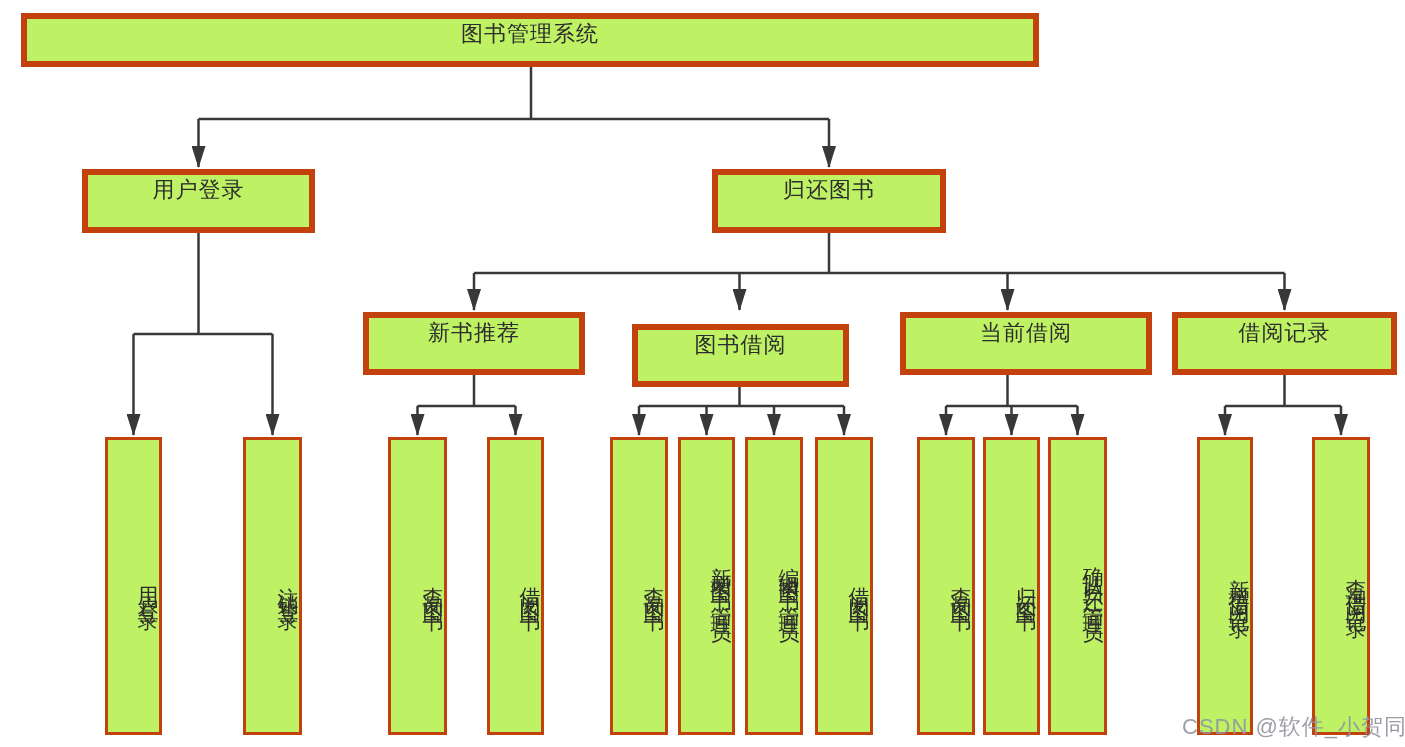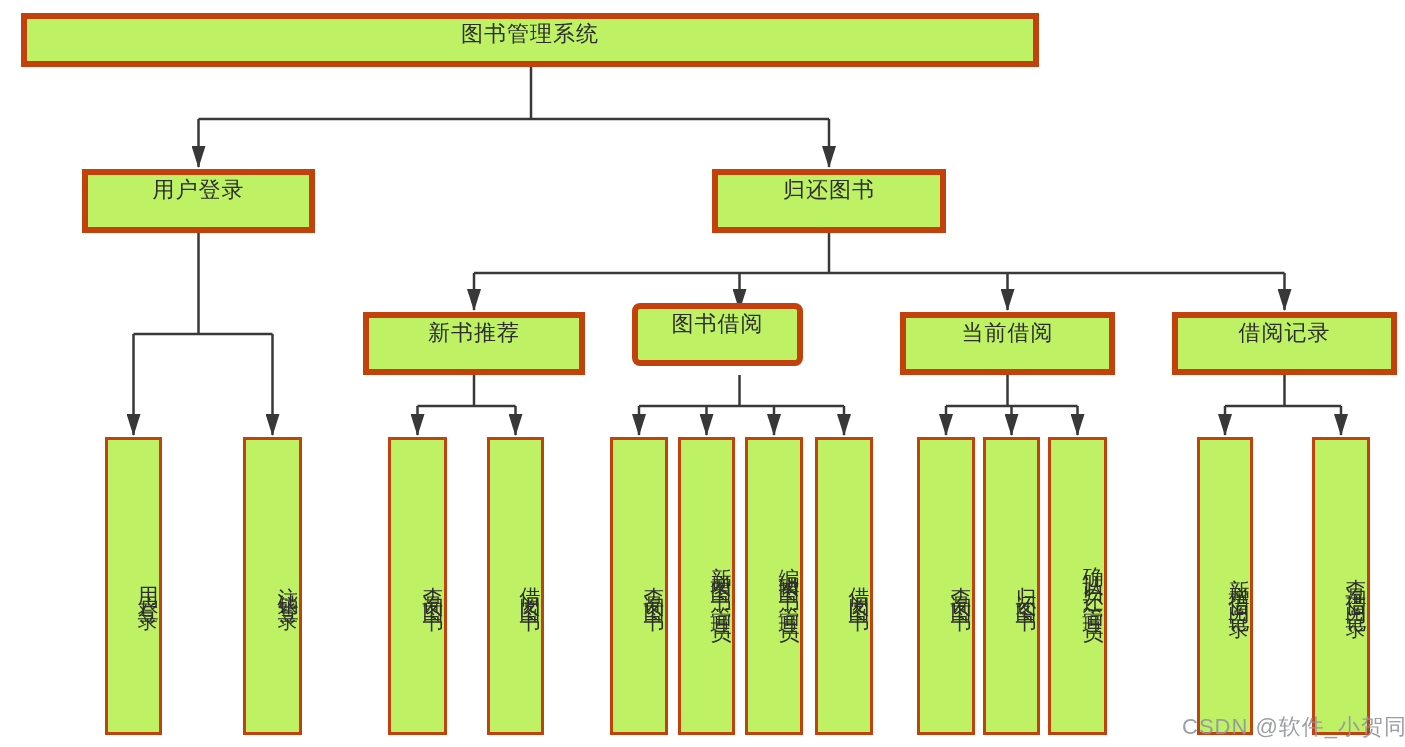--- a/index.html
+++ b/index.html
@@ -108,24 +108,24 @@
   <div class="box" style="left:82px;top:169px;width:233px;height:64px;">
     <span>用户登录</span>
   </div>
   <div class="box" style="left:712px;top:169px;width:234px;height:64px;">
     <span>归还图书</span>
   </div>
 
   <div class="box" style="left:363px;top:312px;width:222px;height:63px;">
     <span>新书推荐</span>
   </div>
-  <div class="box" style="left:632px;top:303px;width:171px;height:63px;border-radius:8px;">
+  <div class="box" style="left:632px;top:324px;width:217px;height:63px;">
     <span>图书借阅</span>
   </div>
-  <div class="box" style="left:900px;top:312px;width:215px;height:63px;">
+  <div class="box" style="left:900px;top:312px;width:252px;height:63px;">
     <span>当前借阅</span>
   </div>
   <div class="box" style="left:1172px;top:312px;width:225px;height:63px;">
     <span>借阅记录</span>
   </div>
 
   <div class="box leaf" style="left:105px;top:437px;width:57px;height:298px;">
     <span>用户登录</span>
   </div>
   <div class="box leaf" style="left:243px;top:437px;width:59px;height:298px;">

